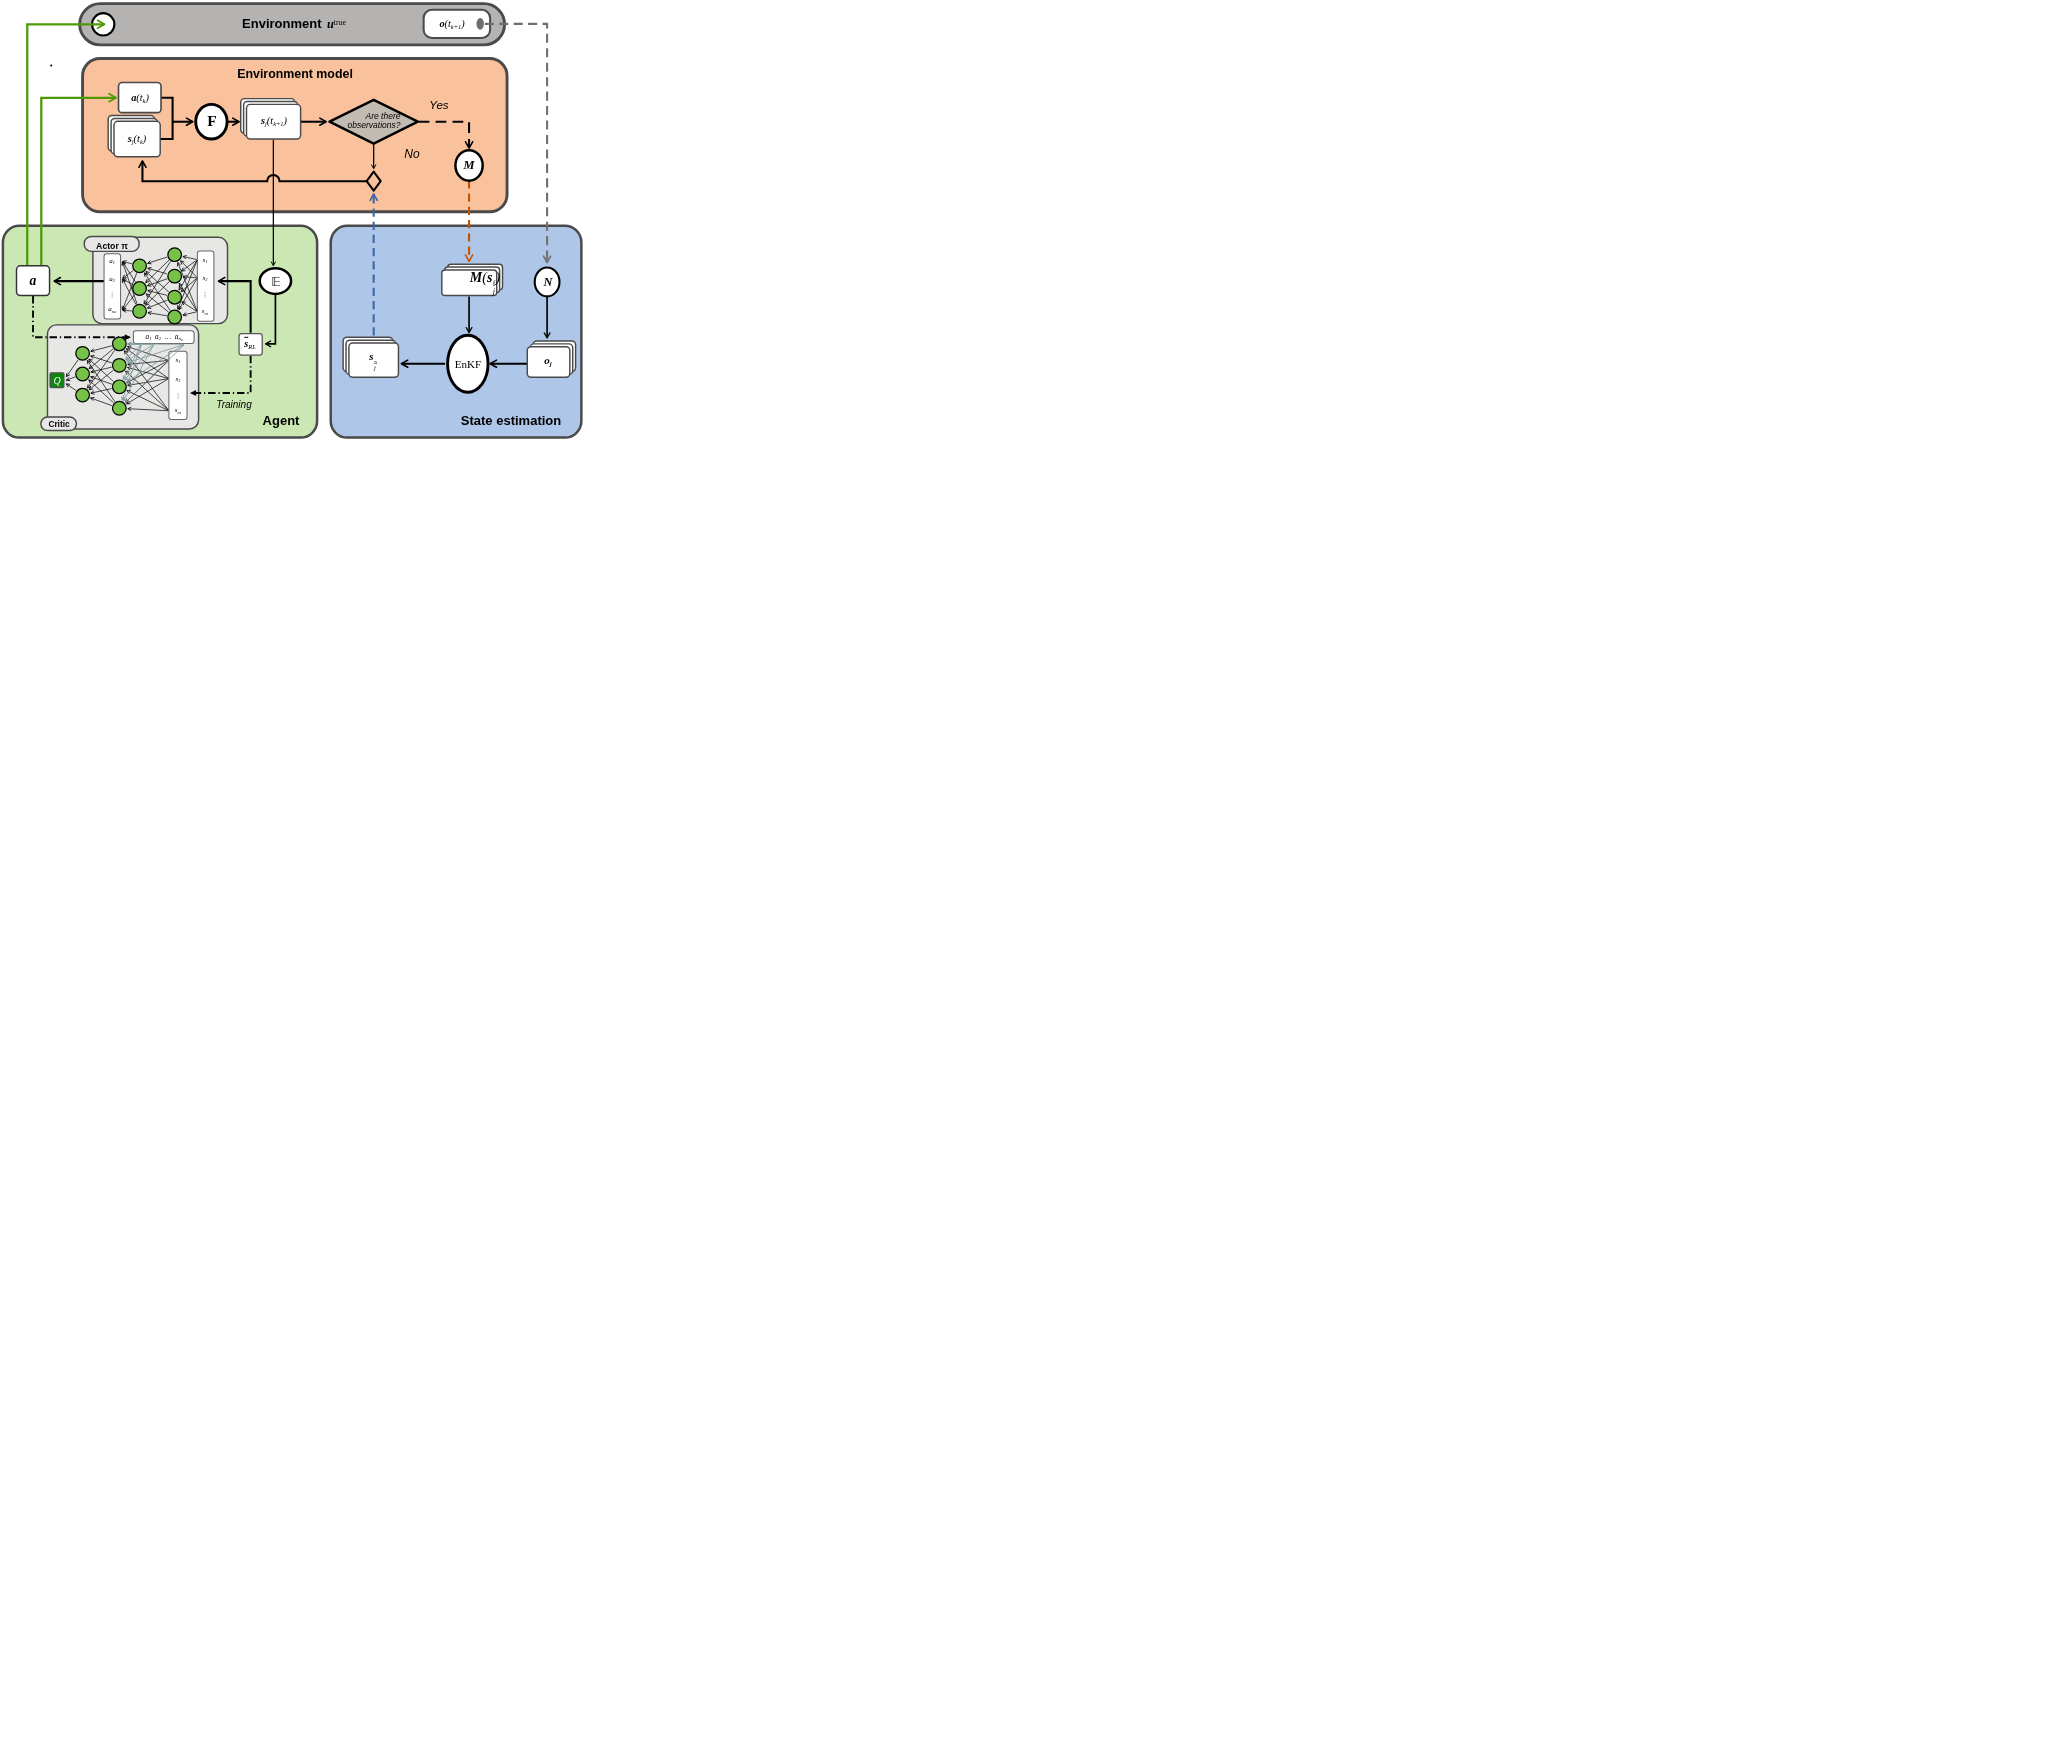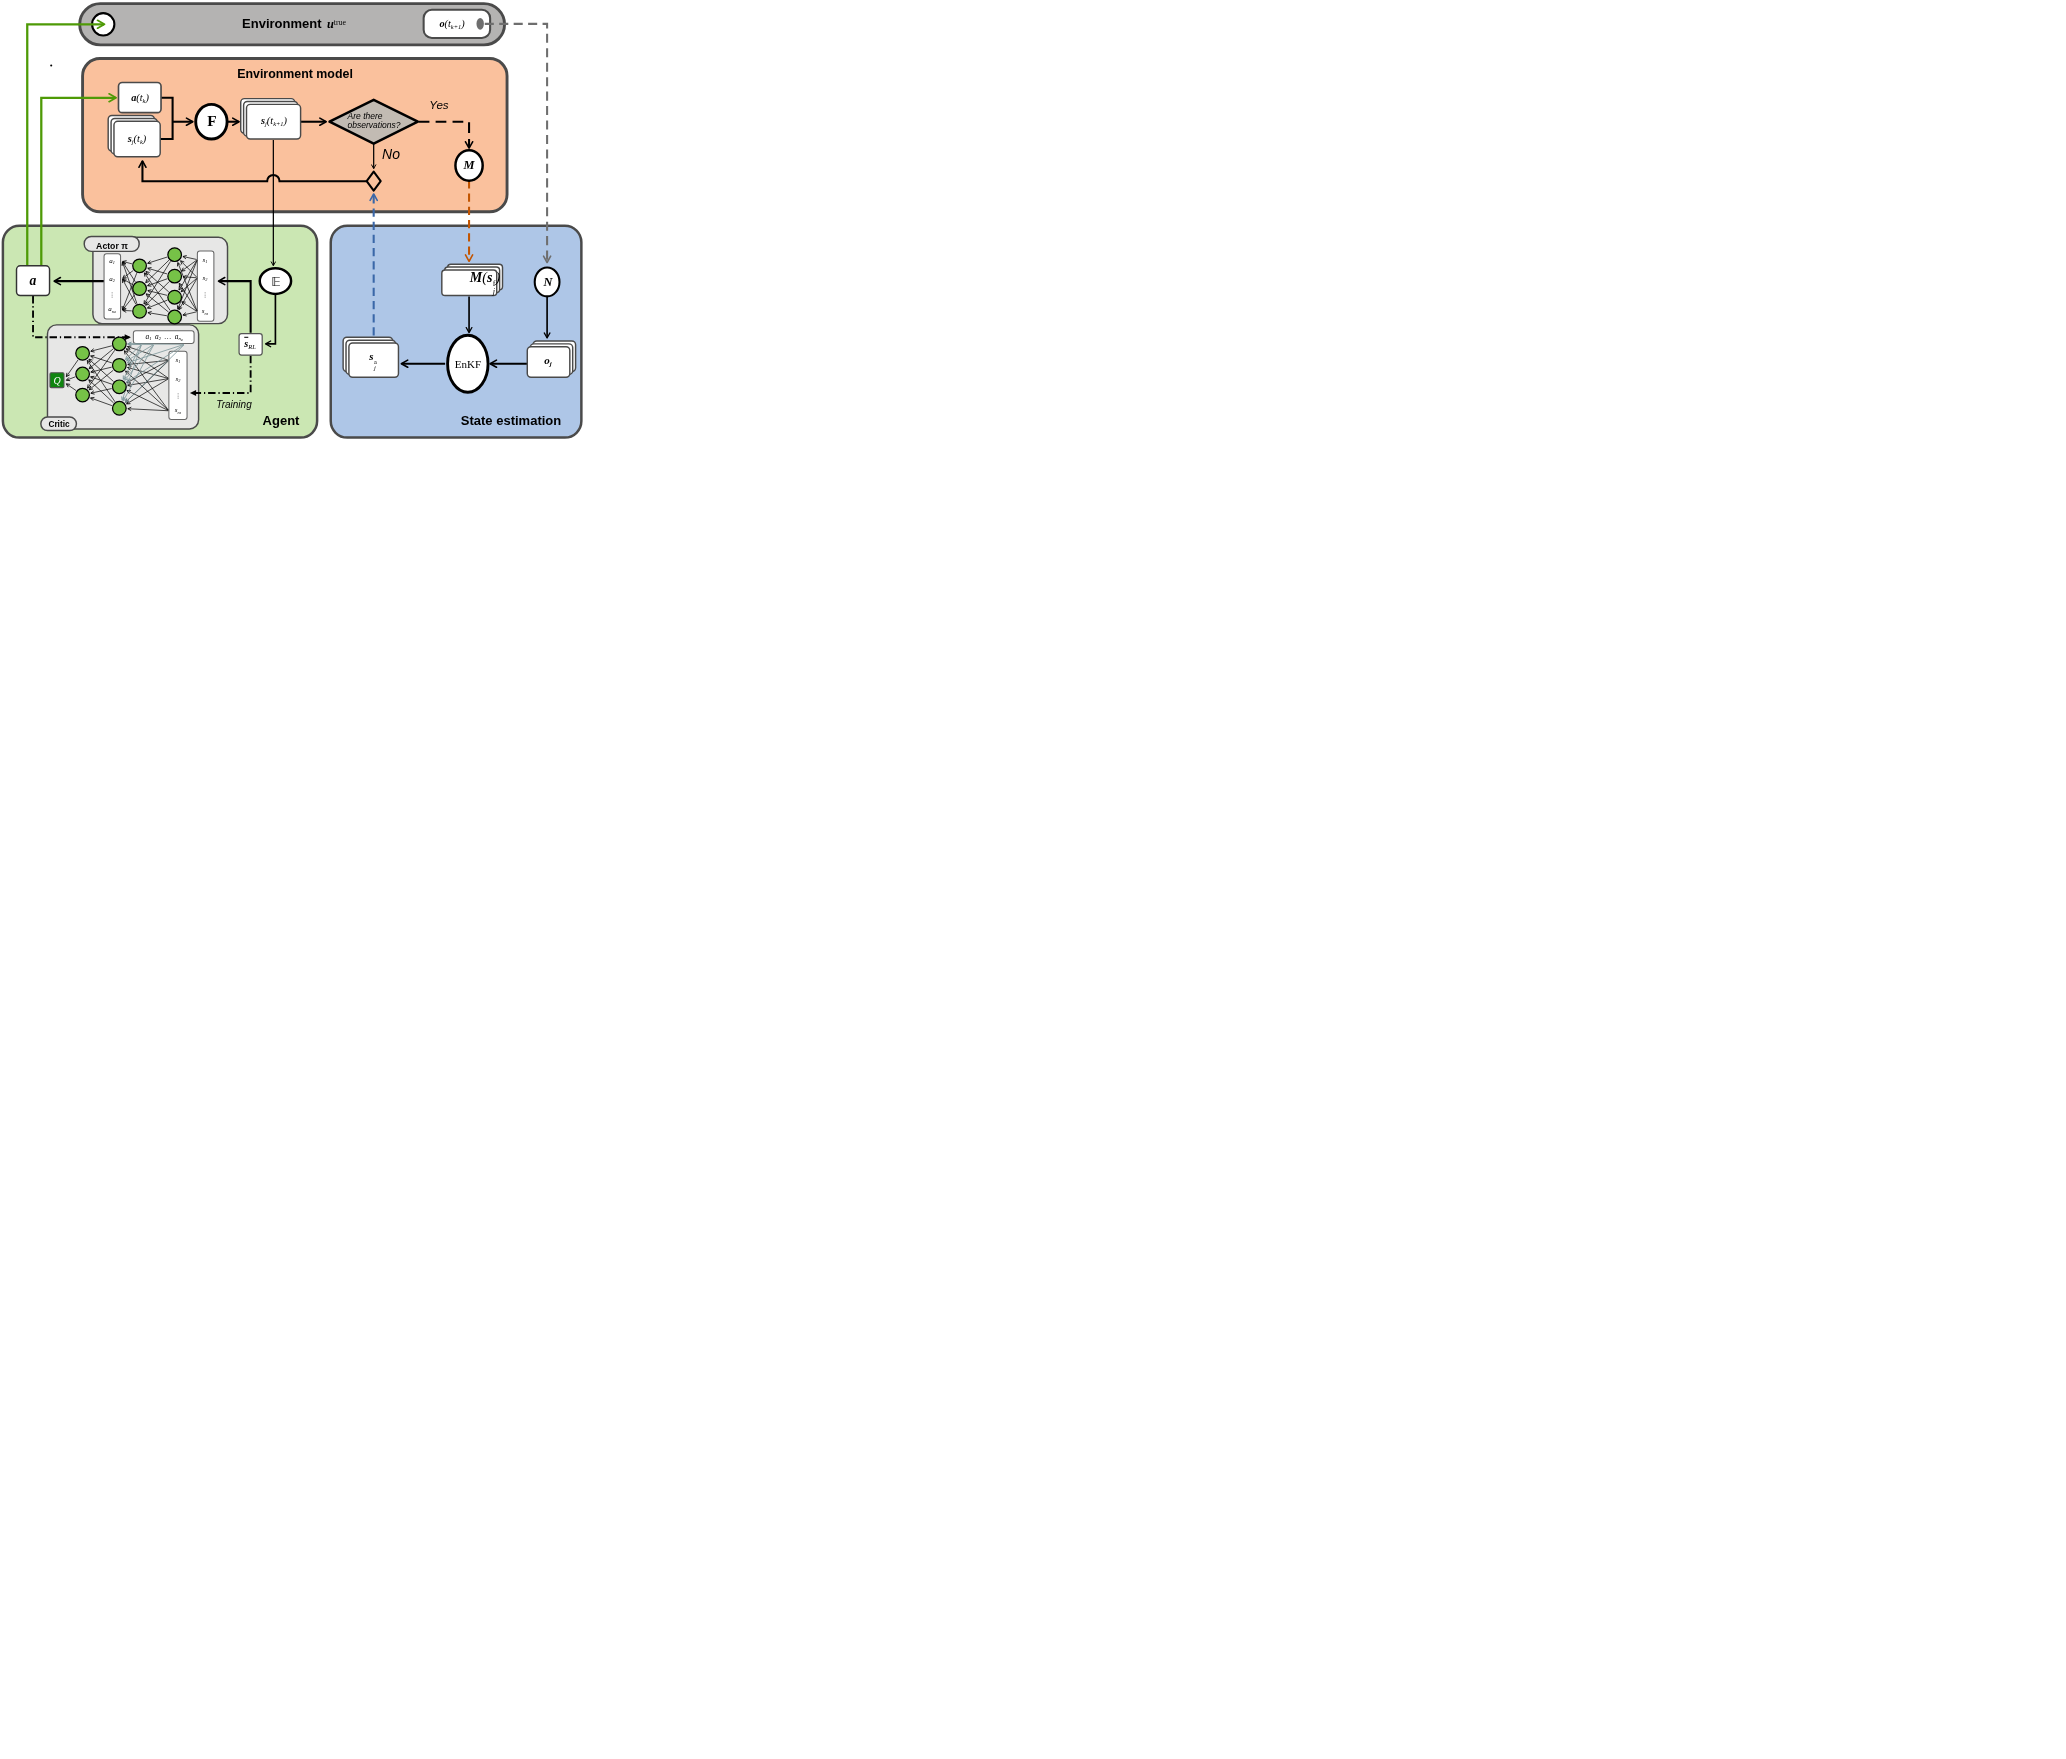--- a/index.html
+++ b/index.html
@@ -256,26 +256,26 @@
 <div class="ctr ser" style="left:140px;top:98px;font-size:10.3px">
   <span class="bi">a</span><span class="it">(t</span><span class="subm">k</span><span class="it">)</span>
 </div>
 <div class="ctr ser" style="left:137px;top:139px;font-size:10.3px">
   <span class="bi">s</span><span class="subm">j</span><span class="it">(t</span><span class="subm">k</span><span class="it">)</span>
 </div>
 <div class="ctr ser" style="left:212px;top:121px;font-size:15.3px;font-weight:bold">F</div>
 <div class="ctr ser" style="left:274px;top:121px;font-size:10.3px">
   <span class="bi">s</span><span class="subm">j</span><span class="it">(t</span><span class="subm">k+1</span><span class="it">)</span>
 </div>
-<div class="ctr it" style="left:374px;top:121px;font-size:8.5px;text-align:left;line-height:8.7px">
+<div class="ctr it" style="left:374px;top:121px;font-size:8.5px;text-align:right;line-height:8.7px">
   <div>Are there</div>
   <div>observations?</div>
 </div>
 <div class="ctr it" style="left:439px;top:104px;font-size:11.6px">Yes</div>
-<div class="ctr it" style="left:391px;top:154px;font-size:14px">No</div>
+<div class="ctr it" style="left:412px;top:154px;font-size:12px">No</div>
 <div class="ctr bi" style="left:469px;top:165px;font-size:12.4px">M</div>
 
 <div class="ctr hd" style="left:281px;top:420px;font-size:13px">Agent</div>
 <div class="ctr bi" style="left:33px;top:281px;font-size:13.6px">a</div>
 <div class="ctr hd" style="left:112px;top:246px;font-size:8.7px">Actor π</div>
 <div class="ctr hd" style="left:59px;top:424px;font-size:8.3px">Critic</div>
 
 <div class="ctr ser it" style="left:112px;top:261px;font-size:7px"><span>a</span><span class="subm">1</span></div>
 <div class="ctr ser it" style="left:112px;top:279px;font-size:7px"><span>a</span><span class="subm">2</span></div>
 <div class="ctr" style="left:112px;top:294px;font-size:6.2px">⋮</div>

